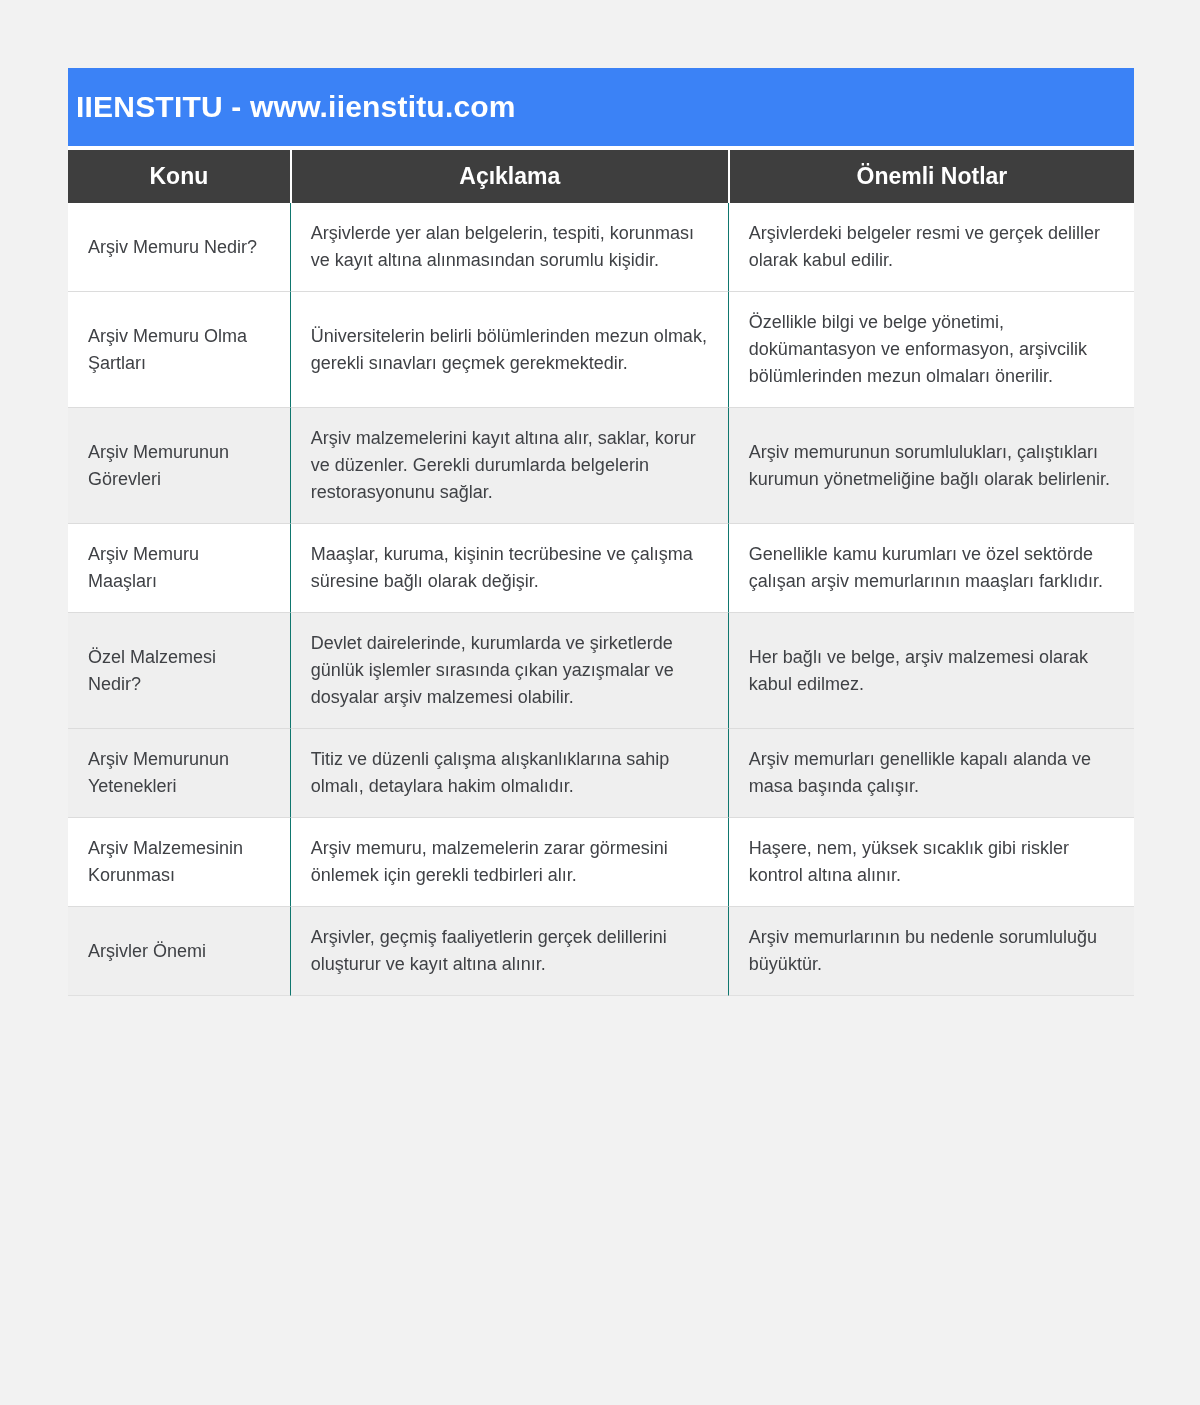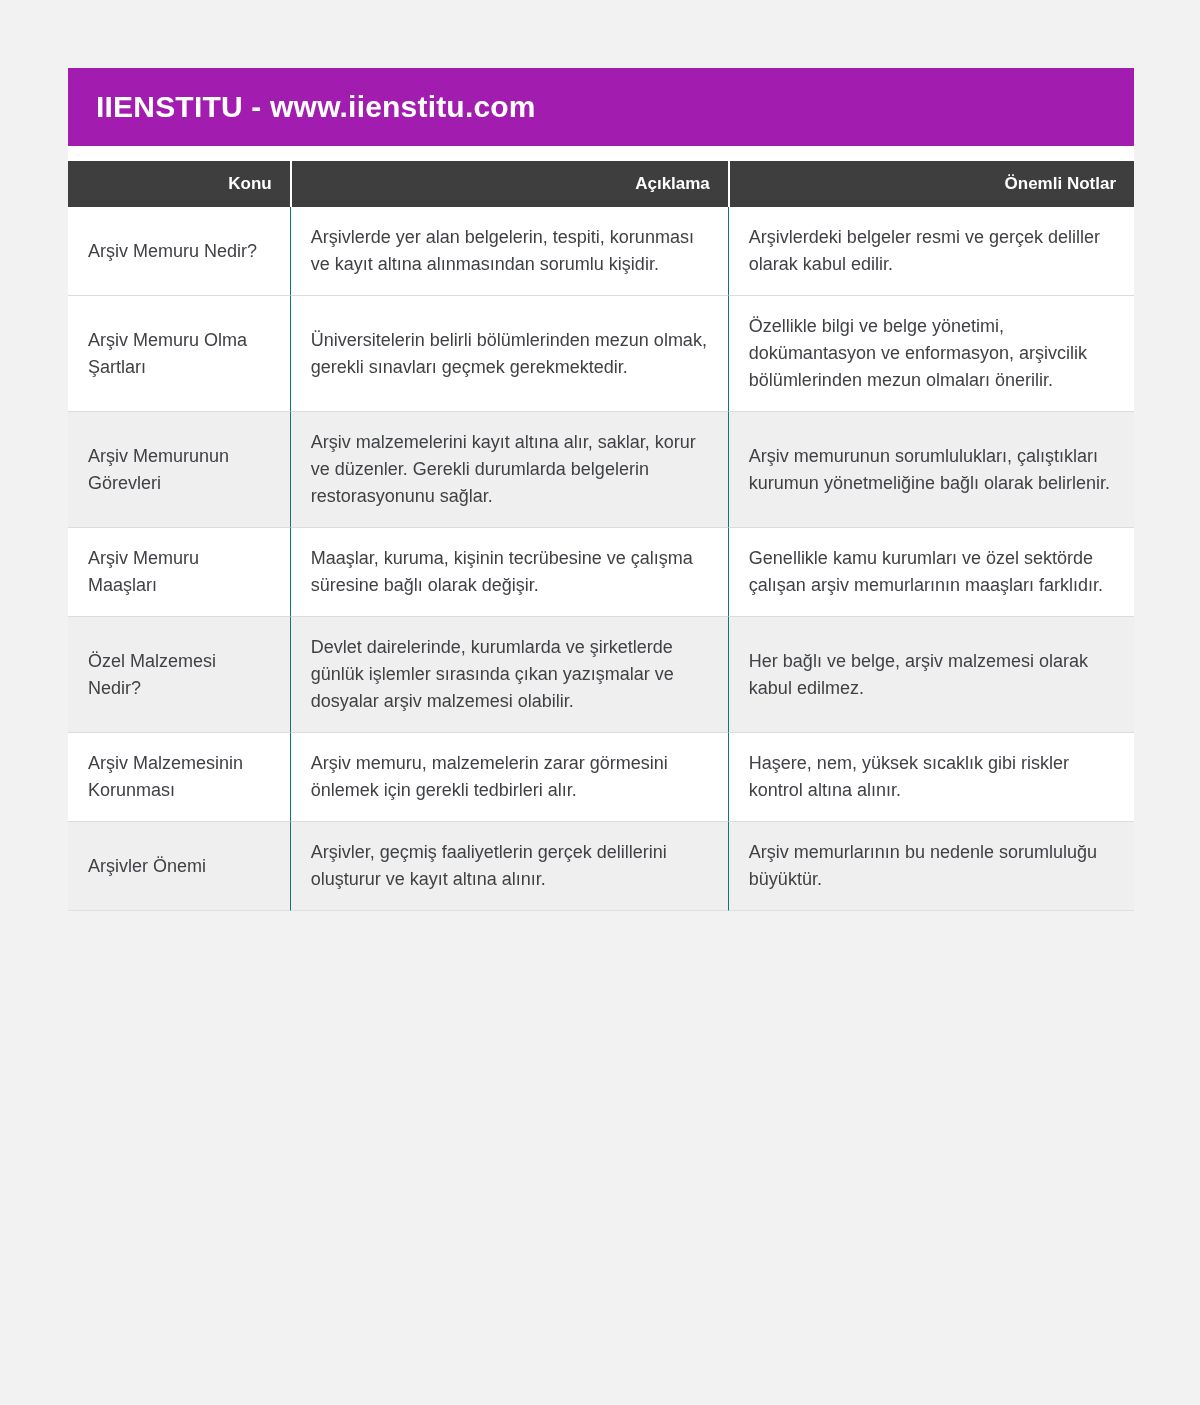--- a/index.html
+++ b/index.html
@@ -12,43 +12,43 @@
     font-family: "Liberation Sans", "DejaVu Sans", sans-serif;
   }
   .table-card {
     position: absolute;
     left: 68px;
     top: 68px;
     width: 1066px;
     background: #ffffff;
   }
   .title-bar {
-    background: #a21caf;
+    background: #3b82f6;
     color: #ffffff;
     font-size: 30px;
     font-weight: bold;
     line-height: 1.2;
-    padding: 21px 28px;
-    margin-bottom: 15px;
+    padding: 21px 8px;
+    margin-bottom: 4px;
     letter-spacing: 0.2px;
   }
   table.info-table {
     width: 100%;
     border-collapse: separate;
     border-spacing: 0;
     table-layout: fixed;
   }
   col.c-konu    { width: 20.8%; }
   col.c-aciklama{ width: 41.1%; }
   col.c-notlar  { width: 38.1%; }
   thead th {
     background: #3e3e3e;
     color: #ffffff;
-    text-align: right;
-    font-size: 17px;
+    text-align: center;
+    font-size: 23px;
     font-weight: bold;
     padding: 13px 18px;
     border-left: 2px solid #ffffff;
   }
   thead th:first-child { border-left: none; }
   tbody td {
     font-size: 18px;
     color: #3f4145;
     line-height: 1.5;
     padding: 17px 20px;
@@ -100,20 +100,25 @@
         <tr>
     <td>Arşiv Memuru Maaşları</td>
     <td>Maaşlar, kuruma, kişinin tecrübesine ve çalışma süresine bağlı olarak değişir.</td>
     <td>Genellikle kamu kurumları ve özel sektörde çalışan arşiv memurlarının maaşları farklıdır.</td>
   </tr>
         <tr class="alt">
     <td>Özel Malzemesi Nedir?</td>
     <td>Devlet dairelerinde, kurumlarda ve şirketlerde günlük işlemler sırasında çıkan yazışmalar ve dosyalar arşiv malzemesi olabilir.</td>
     <td>Her bağlı ve belge, arşiv malzemesi olarak kabul edilmez.</td>
   </tr>
+        <tr class="alt">
+    <td>Arşiv Memurunun Yetenekleri</td>
+    <td>Titiz ve düzenli çalışma alışkanlıklarına sahip olmalı, detaylara hakim olmalıdır.</td>
+    <td>Arşiv memurları genellikle kapalı alanda ve masa başında çalışır.</td>
+  </tr>
         <tr>
     <td>Arşiv Malzemesinin Korunması</td>
     <td>Arşiv memuru, malzemelerin zarar görmesini önlemek için gerekli tedbirleri alır.</td>
     <td>Haşere, nem, yüksek sıcaklık gibi riskler kontrol altına alınır.</td>
   </tr>
         <tr class="alt">
     <td>Arşivler Önemi</td>
     <td>Arşivler, geçmiş faaliyetlerin gerçek delillerini oluşturur ve kayıt altına alınır.</td>
     <td>Arşiv memurlarının bu nedenle sorumluluğu büyüktür.</td>
   </tr>

